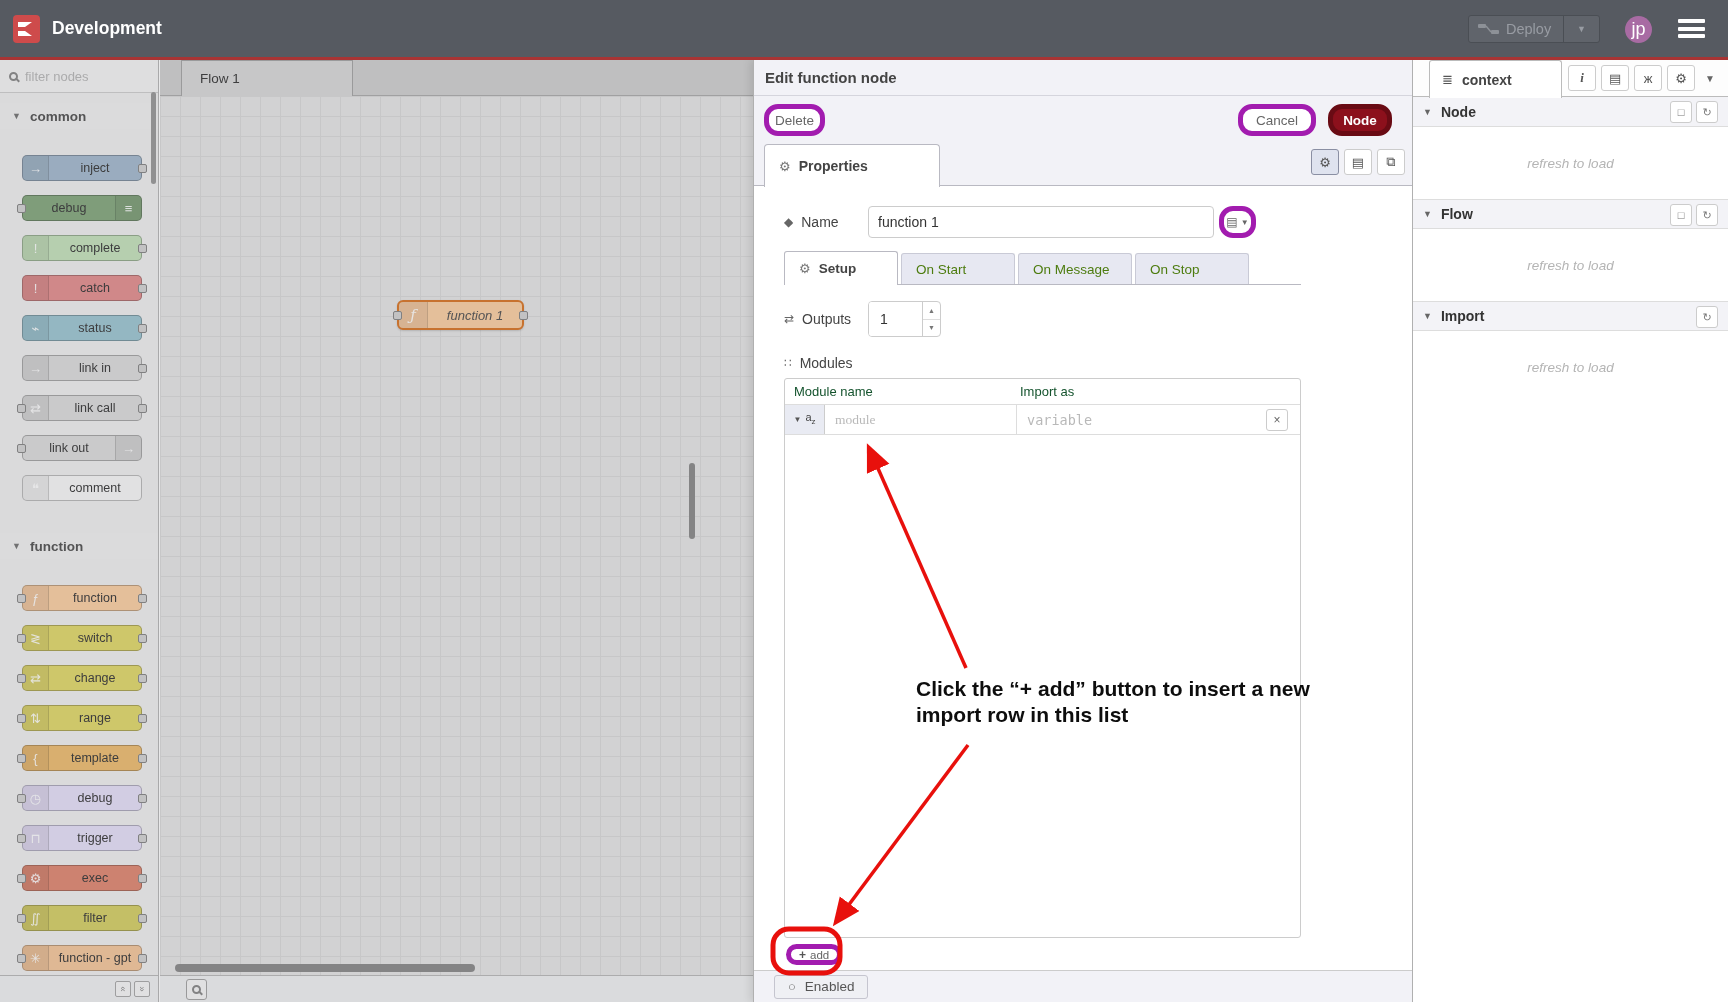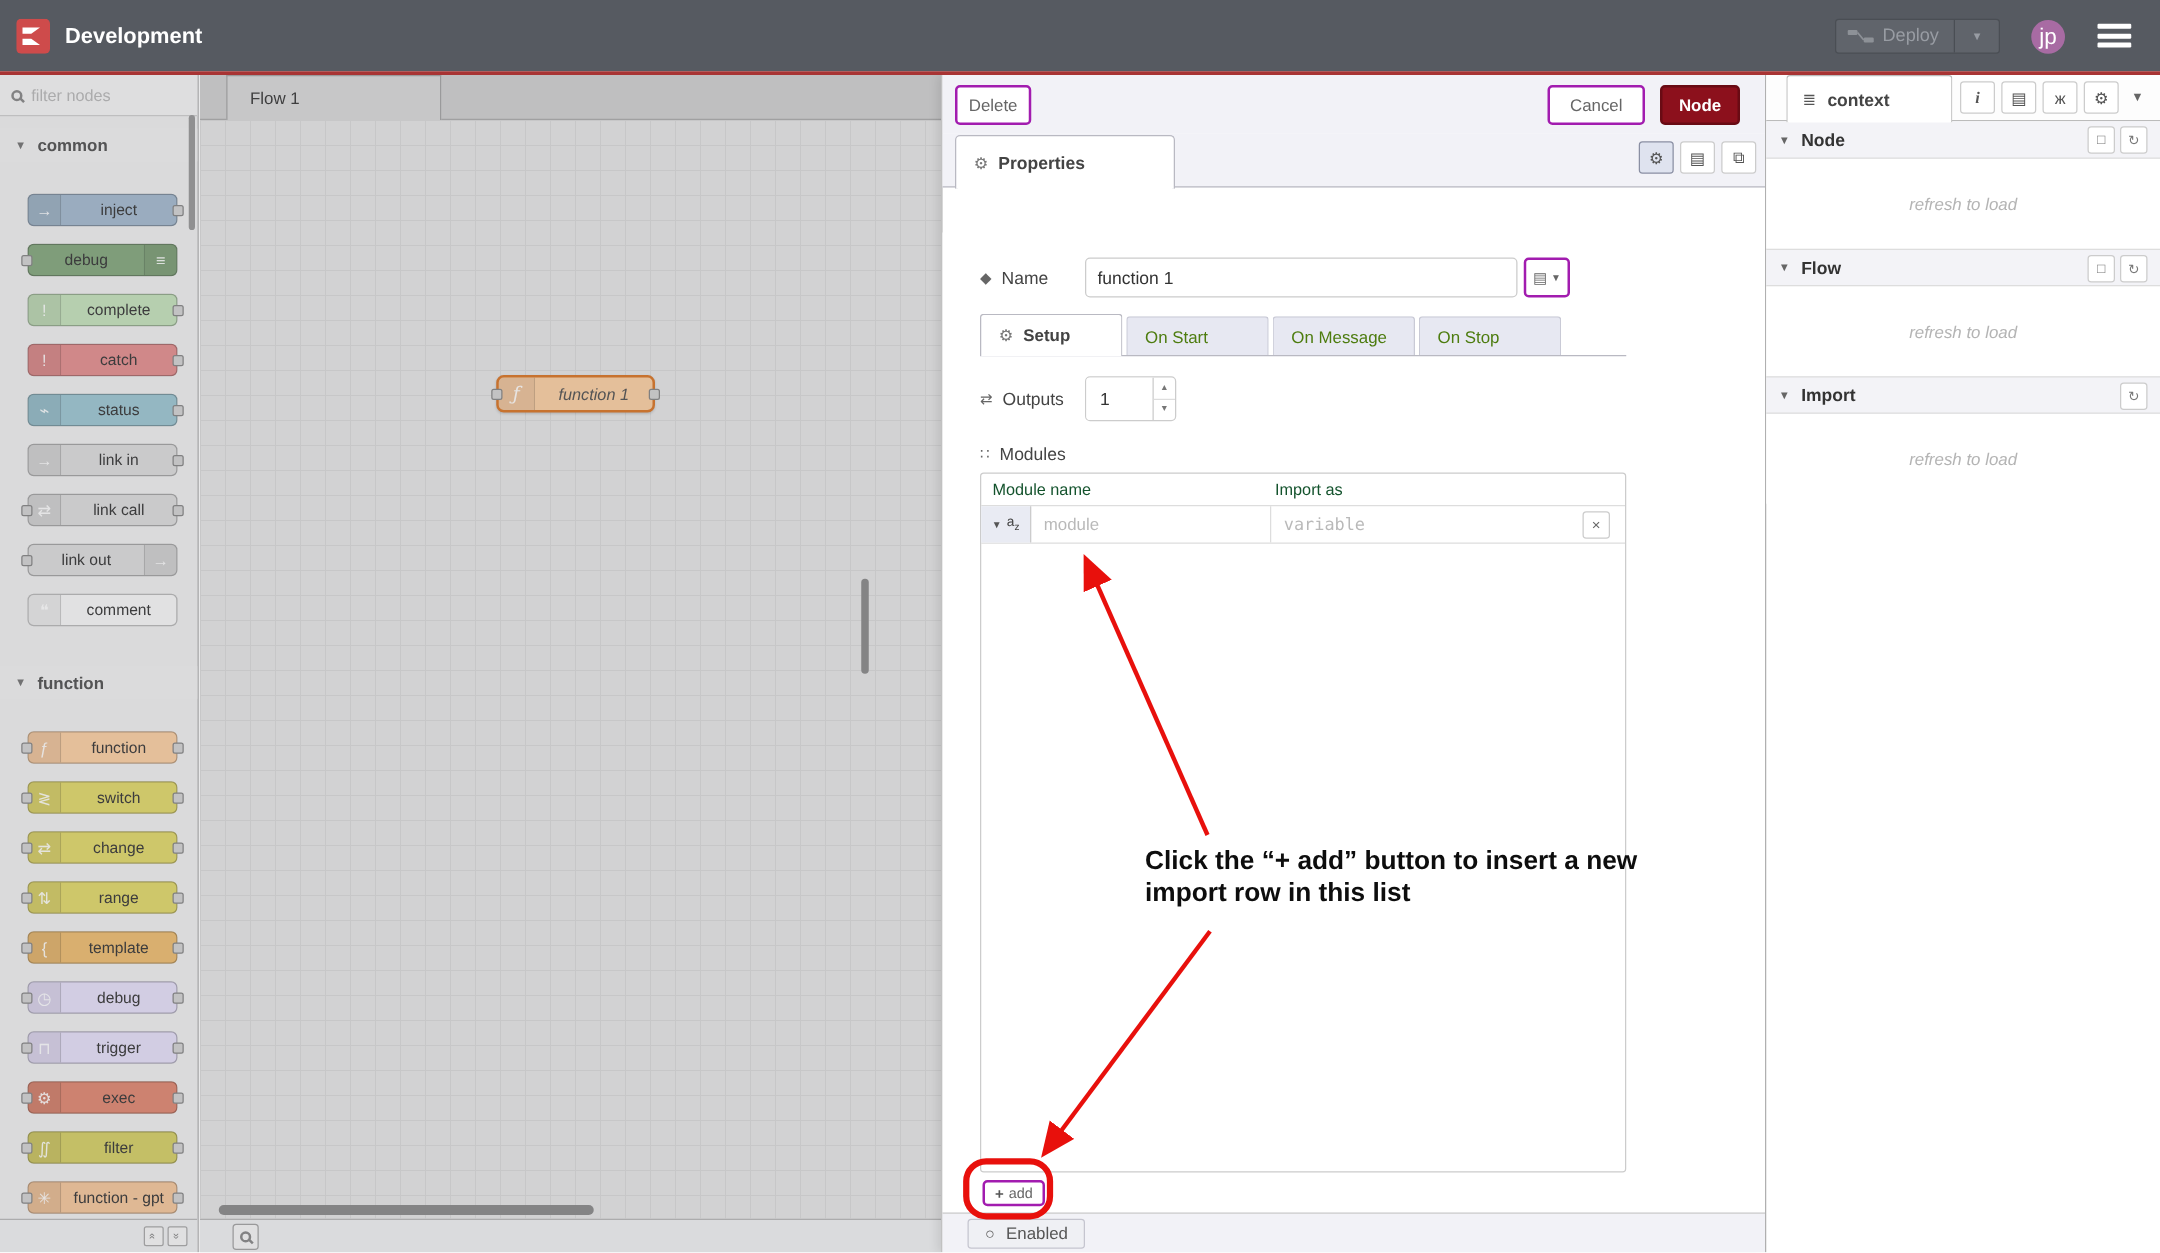--- a/index.html
+++ b/index.html
@@ -53,21 +53,21 @@
   .h-scroll{position:absolute;left:15px;bottom:3px;width:300px;height:8px;background:#8d8d8d;border-radius:4px}
   .v-scroll{position:absolute;left:529px;top:367px;width:6px;height:76px;background:#8d8d8d;border-radius:3px}
   .c-footer{position:absolute;left:0;right:0;bottom:0;height:27px;background:#eff0f2;border-top:1px solid #bbb;display:flex;align-items:center;padding-left:26px}
   .zoombtn{width:21px;height:21px;border:1px solid #a5a5a5;border-radius:3px;background:#f6f6f6;display:flex;align-items:center;justify-content:center;cursor:pointer}
   .dim{position:absolute;left:0;top:60px;width:753px;bottom:0;background:rgba(78,78,88,.13);z-index:4;pointer-events:none}
 
   
   .tray{position:absolute;left:753px;top:60px;width:659px;bottom:0;background:#fff;border-left:1px solid #b0b0b0;z-index:10;box-shadow:-3px 0 8px rgba(0,0,0,.10)}
   .t-title{height:36px;background:#f2f2f7;border-bottom:1px solid #d5d5dd;display:flex;align-items:center;padding-left:11px;font-weight:bold;font-size:15px;color:#444}
   .t-toolbar{height:47px;background:#f2f2f7;position:relative}
-  .btn{border:2px solid #a21caf;border-radius:4px;background:#fff;font-size:13.5px;color:#666;display:inline-flex;align-items:center;justify-content:center;cursor:pointer;font-family:"Liberation Sans",sans-serif}
+  .btn{border:5px solid #a21caf;border-radius:14px;background:#fff;font-size:13.5px;color:#666;display:inline-flex;align-items:center;justify-content:center;cursor:pointer;font-family:"Liberation Sans",sans-serif}
   .b-delete{position:absolute;left:10px;top:8px;width:61px;height:32px}
   .b-cancel{position:absolute;right:96px;top:8px;width:78px;height:32px}
   .b-done{position:absolute;right:20px;top:8px;width:64px;height:32px;background:#8c101c;border-color:#690b14;color:#fff;font-weight:bold}
   .t-tabrow{height:43px;background:#f2f2f7;border-bottom:1px solid #b9b9c2;position:relative}
   .t-proptab{position:absolute;left:10px;top:1px;width:176px;height:43px;background:#fff;border:1px solid #b9b9c2;border-bottom:none;border-radius:4px 4px 0 0;display:flex;align-items:center;gap:8px;padding-left:14px;font-weight:bold;font-size:14px;color:#444;z-index:2}
   .gearico{color:#777;font-size:13px;font-weight:normal}
   .t-tools{position:absolute;right:7px;top:6px;display:flex;gap:5px}
   .tool{width:28px;height:26px;border:1px solid #ccc;border-radius:3px;background:#fff;color:#555;font-size:13px;display:flex;align-items:center;justify-content:center;cursor:pointer}
   .tool.sel{background:#dfe3ef;border-color:#8a8fa3}
   .t-form{position:absolute;left:0;top:126px;right:0;bottom:32px;background:#fff;padding:20px 0 0 30px}
@@ -90,21 +90,21 @@
   .m-head{height:26px;border-bottom:1px solid #ddd;display:flex;align-items:center;font-size:13px;color:#14532d}
   .m-head .c1{width:233px;padding-left:9px}
   .m-head .c2{flex:1;padding-left:2px}
   .m-row{height:30px;border-bottom:1px solid #ddd;display:flex;align-items:stretch}
   .az{width:40px;background:#e9ebf3;border-right:1px solid #ccc;display:flex;align-items:center;justify-content:center;gap:4px;color:#444;cursor:pointer}
   .az .azcaret{font-size:8px;color:#555}
   .az .az-txt{font-size:11px;line-height:1}
   .az sub{font-size:8px}
   .m-in1{width:192px;border-right:1px solid #ddd;display:flex;align-items:center}
   .m-in1 input,.m-in2 input{border:none;outline:none;width:100%;padding-left:10px;font-size:13.5px;color:#333;background:transparent}
-  .m-in1 input{font-family:Liberation Sans, sans-serif}
+  .m-in1 input{font-family:Liberation Serif, serif}
   .m-in2{flex:1;display:flex;align-items:center;padding-right:12px}
   .m-in2 input{font-family:"DejaVu Sans Mono",monospace;font-size:13.5px}
   input::placeholder{color:#b9b9b9}
   .xbtn{width:22px;height:22px;border:1px solid #ccc;border-radius:3px;background:#fff;color:#666;font-size:12px;display:flex;align-items:center;justify-content:center;margin-left:8px;flex:0 0 auto;cursor:pointer}
   .addbtn{margin-top:6px;margin-left:2px;height:21px;padding:0 8px;gap:4px;font-size:11.5px}
   .addbtn .plus{font-weight:bold;font-size:12px;color:#555}
   .t-footer{position:absolute;left:0;right:0;bottom:0;height:32px;background:#f2f2f7;border-top:1px solid #ccc;display:flex;align-items:center;padding-left:20px}
   .enbtn{height:24px;padding:0 13px;border:1px solid #c5c5cf;border-radius:3px;background:#eff0f4;display:flex;align-items:center;gap:9px;font-size:13.5px;color:#555;cursor:pointer}
   .circ{font-size:13px;color:#666;line-height:1}
 
@@ -316,20 +316,21 @@
     <div class="c-footer">
       <span class="zoombtn">
           <span class="magico"></span>
         </span>
     </div>
   </div>
 
   <div class="dim"></div>
 
   <div class="tray">
+    <div class="t-title">Edit function node</div>
     <div class="t-toolbar">
       <button class="btn b-delete">Delete</button>
       <button class="btn b-cancel">Cancel</button>
       <button class="btn b-done">Node</button>
     </div>
     <div class="t-tabrow">
       <div class="t-proptab">
         <span class="gearico">⚙</span>
         <span>Properties</span>
       </div>

